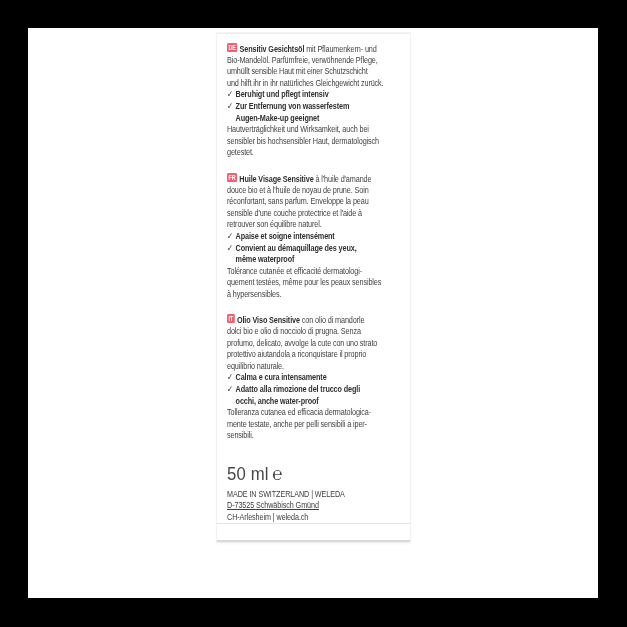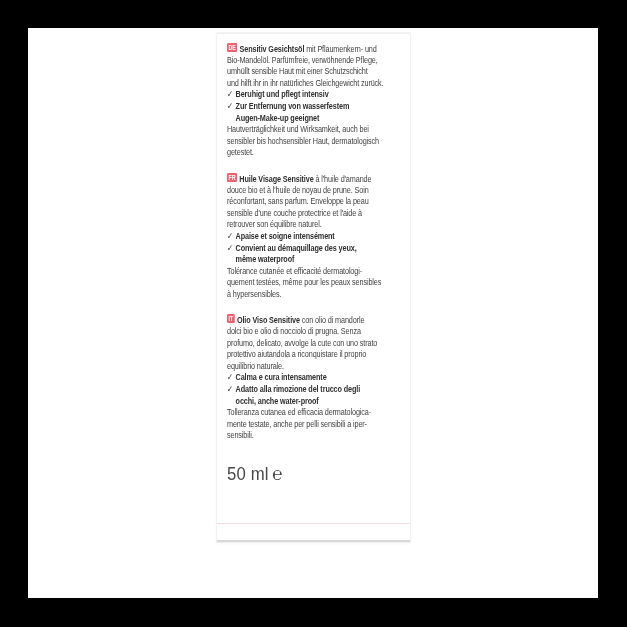--- a/index.html
+++ b/index.html
@@ -109,16 +109,21 @@
             <div class="line"><span class="check">✓</span><span class="seg-b">Adatto alla rimozione del trucco degli</span></div>
             <div class="line indent"><span class="seg-b">occhi, anche water-proof</span></div>
             <div class="line"><span>Tolleranza cutanea ed efficacia dermatologica-</span></div>
             <div class="line"><span>mente testate, anche per pelli sensibili a iper-</span></div>
             <div class="line"><span>sensibili.</span></div>
           </div>
         </div>
       <div class="volume-line">
         <span>50 ml</span><span class="e-mark">℮</span>
       </div>
+      <div class="footer" id="footer">
+          <div class="footer-line">MADE IN SWITZERLAND | WELEDA</div>
+          <div class="footer-line u">D-73525 Schwäbisch Gmünd</div>
+          <div class="footer-line">CH-Arlesheim | weleda.ch</div>
+        </div>
     </div>
     <div class="flap"></div>
   </div>
 </div>
 
 </body></html>

